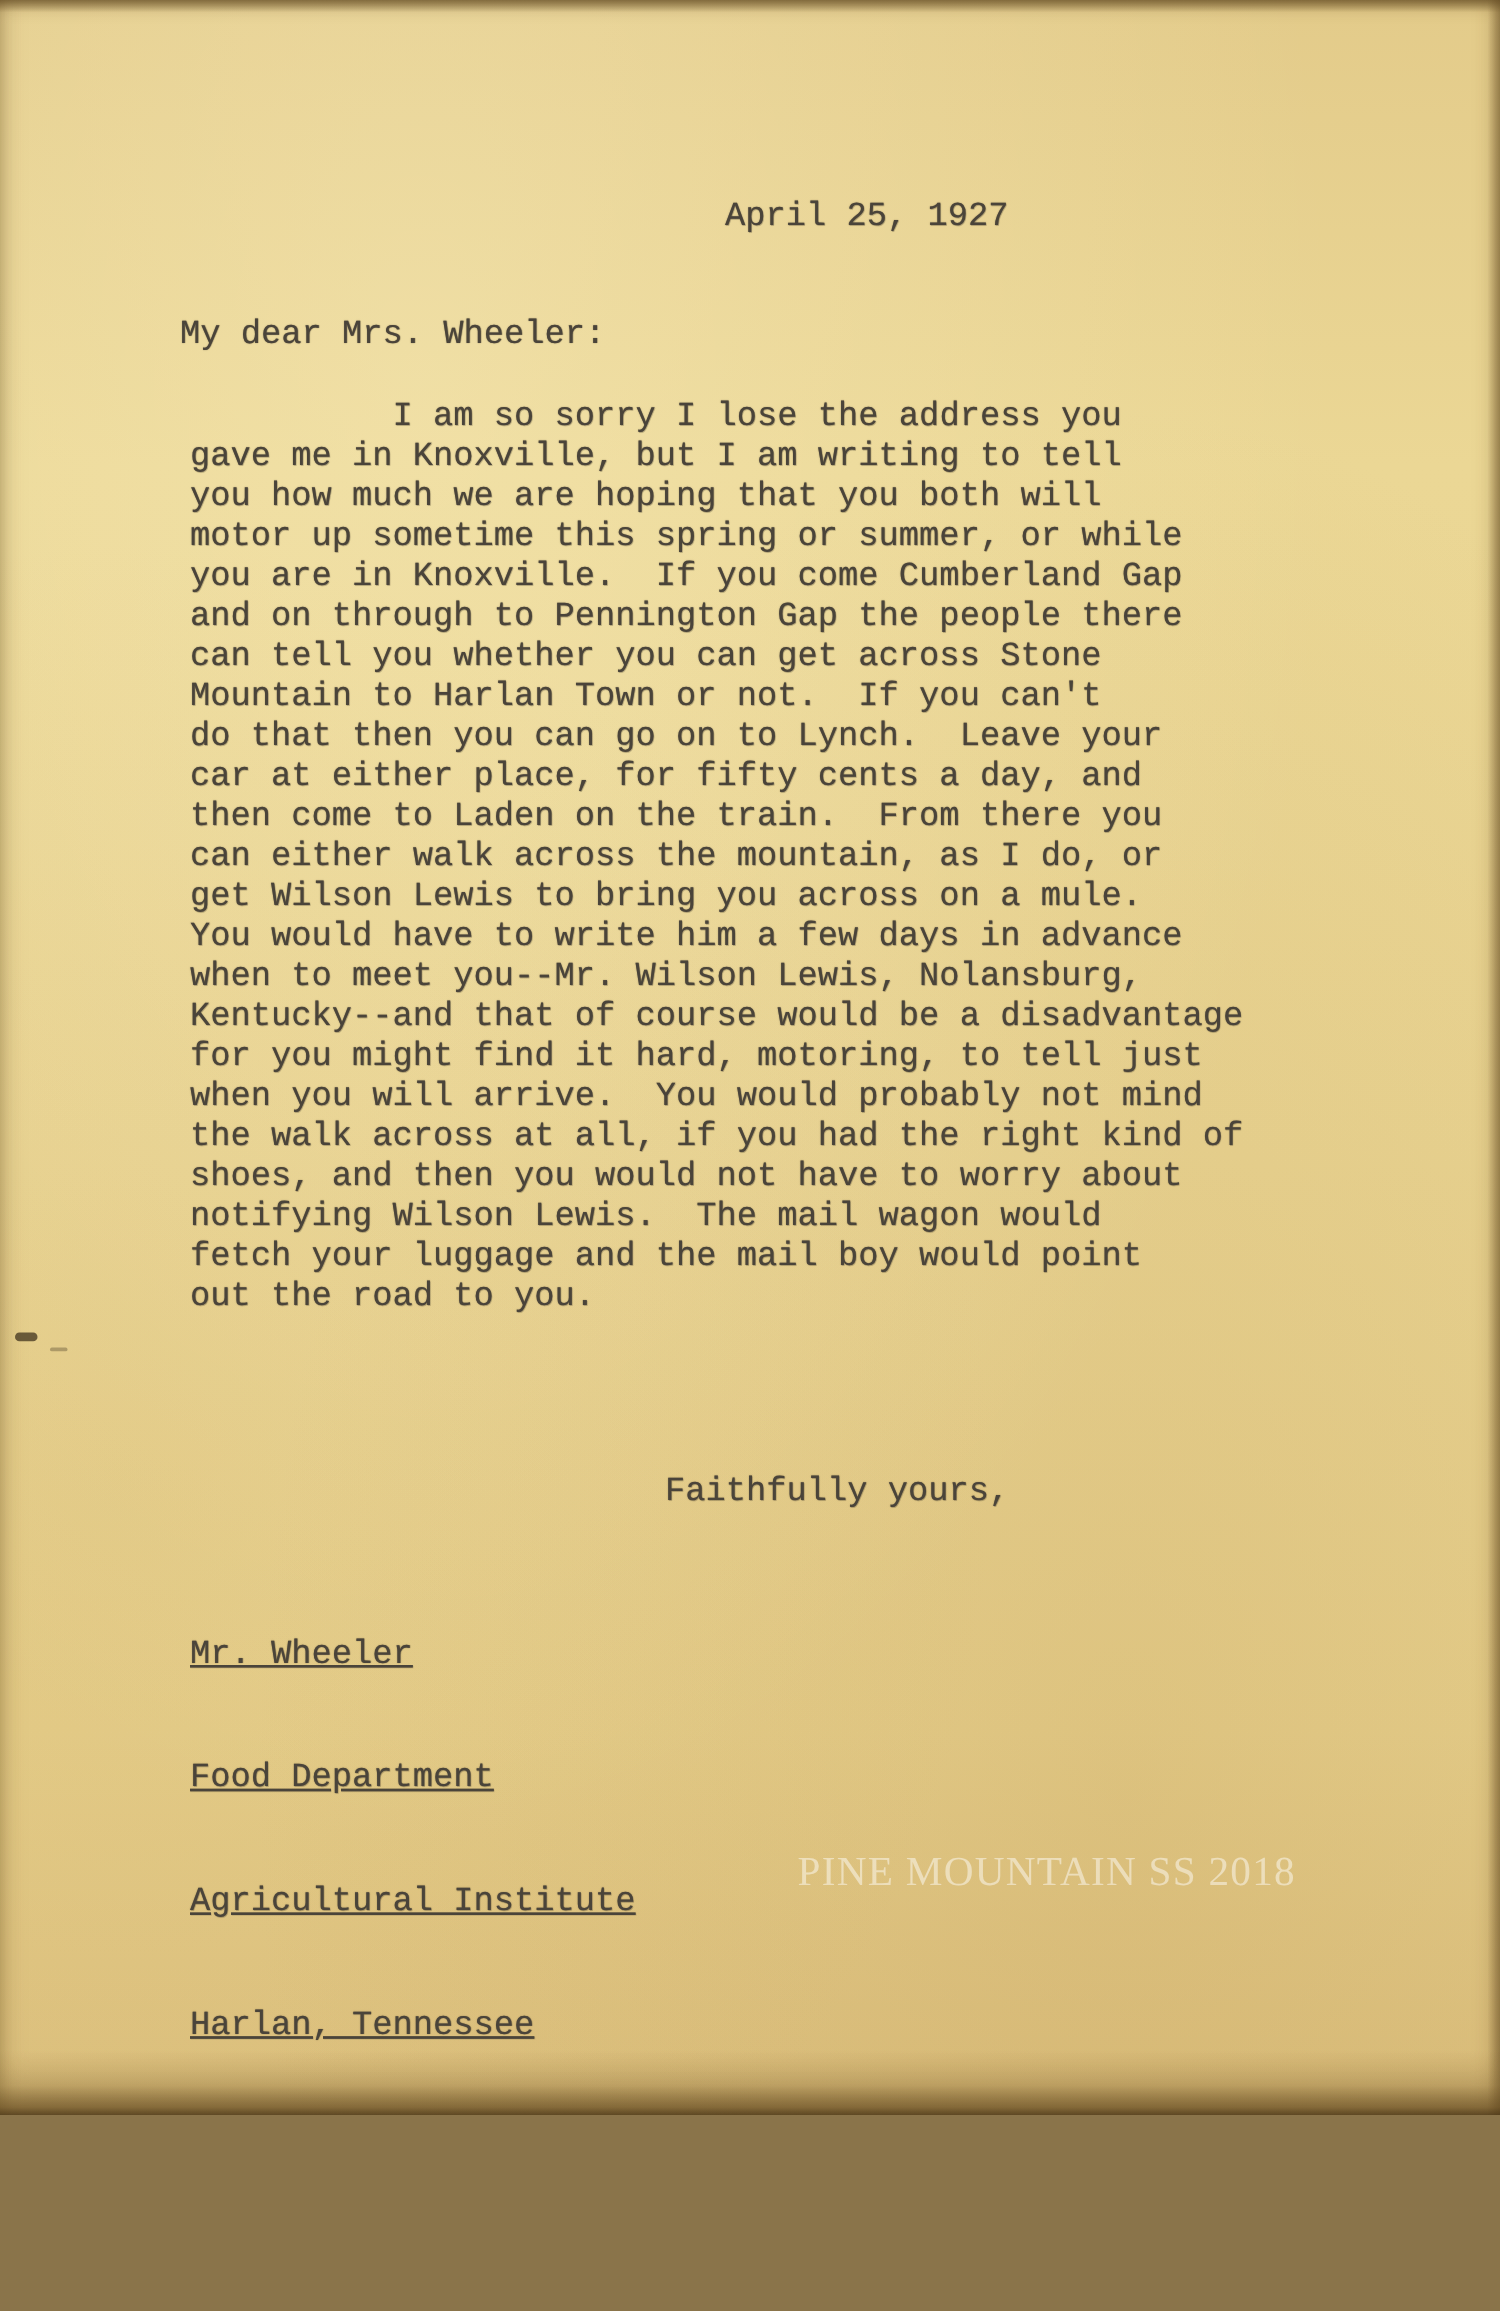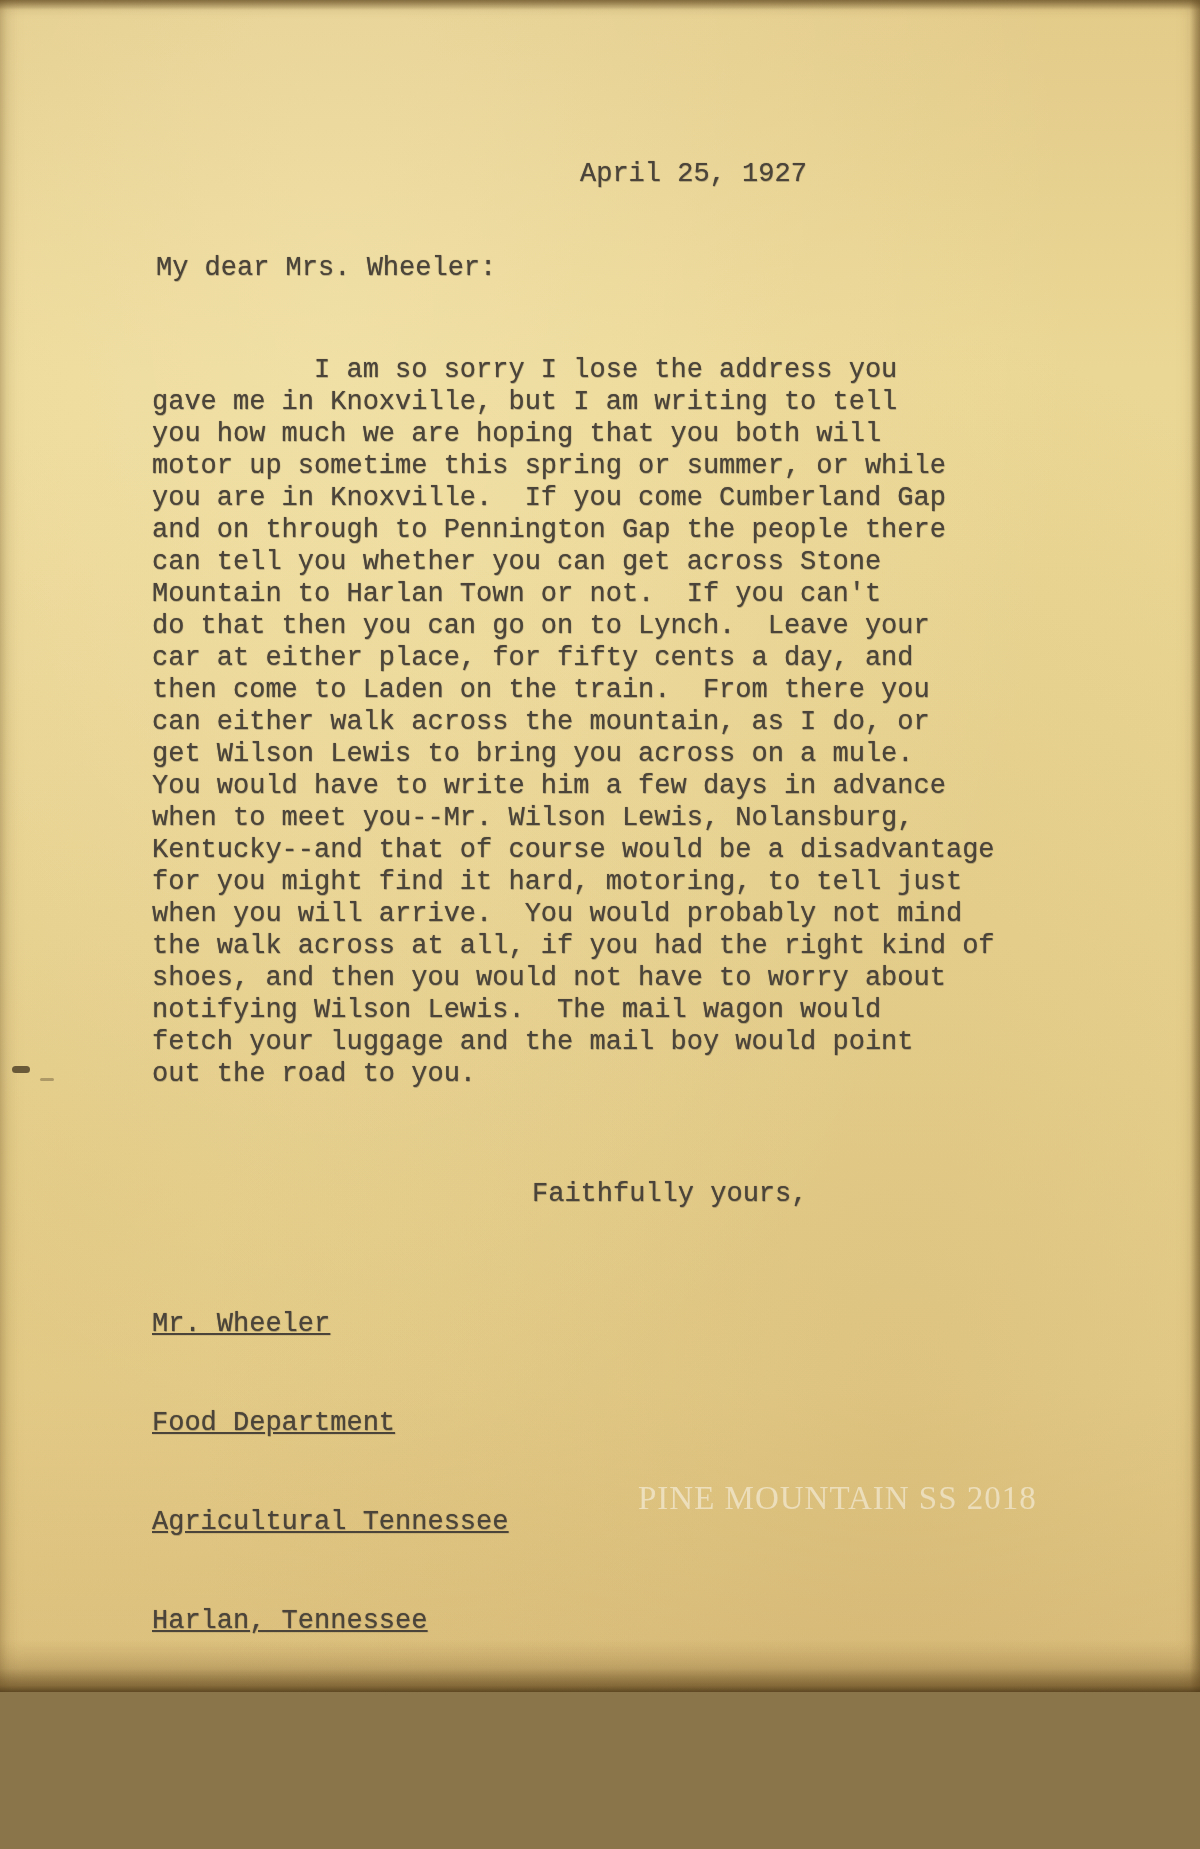--- a/index.html
+++ b/index.html
@@ -27,22 +27,22 @@
   }
   .typed {
     position: absolute;
     font-size: 27px;
     line-height: 32px;
     letter-spacing: 0px;
     text-shadow: 0 0 1px rgba(72,62,46,0.65), 0.5px 0.5px 0 rgba(72,62,46,0.25);
     white-space: pre-wrap;
   }
   .date        { top: 158px; left: 580px; }
-  .salutation  { top: 252px; left: 156px; }
-  .para-1      { top: 318px; left: 152px; width: 880px; margin-top: 36px; }
+  .salutation  { top: 252px; left: 144px; }
+  .para-1      { top: 318px; left: 152px; width: 880px; }
   .para-2      { top: 1082px; left: 152px; width: 880px; }
   .closing     { top: 1178px; left: 532px; }
   .address     { top: 1242px; left: 152px; line-height: 33px; }
   .address div { white-space: pre; text-decoration: underline; }
   .watermark {
     position: absolute;
     top: 1480px;
     left: 638px;
     font-family: Liberation Serif, serif;
     font-size: 33px;
@@ -119,21 +119,21 @@
 notifying Wilson Lewis.  The mail wagon would
 fetch your luggage and the mail boy would point
 out the road to you.</div>
 
 
   <div class="typed closing">Faithfully yours,</div>
 
   <div class="typed address">
     <div>Mr. Wheeler</div>
     <div>Food Department</div>
-    <div>Agricultural Tennessee</div>
+    <div>Agricultural Institute</div>
     <div>Harlan, Tennessee</div>
   </div>
 
   <div class="watermark">PINE MOUNTAIN SS 2018</div>
 
   <div class="blemish"></div>
   <div class="edge-top"></div>
   <div class="edge-right"></div>
   <div class="edge-bottom"></div>
 

